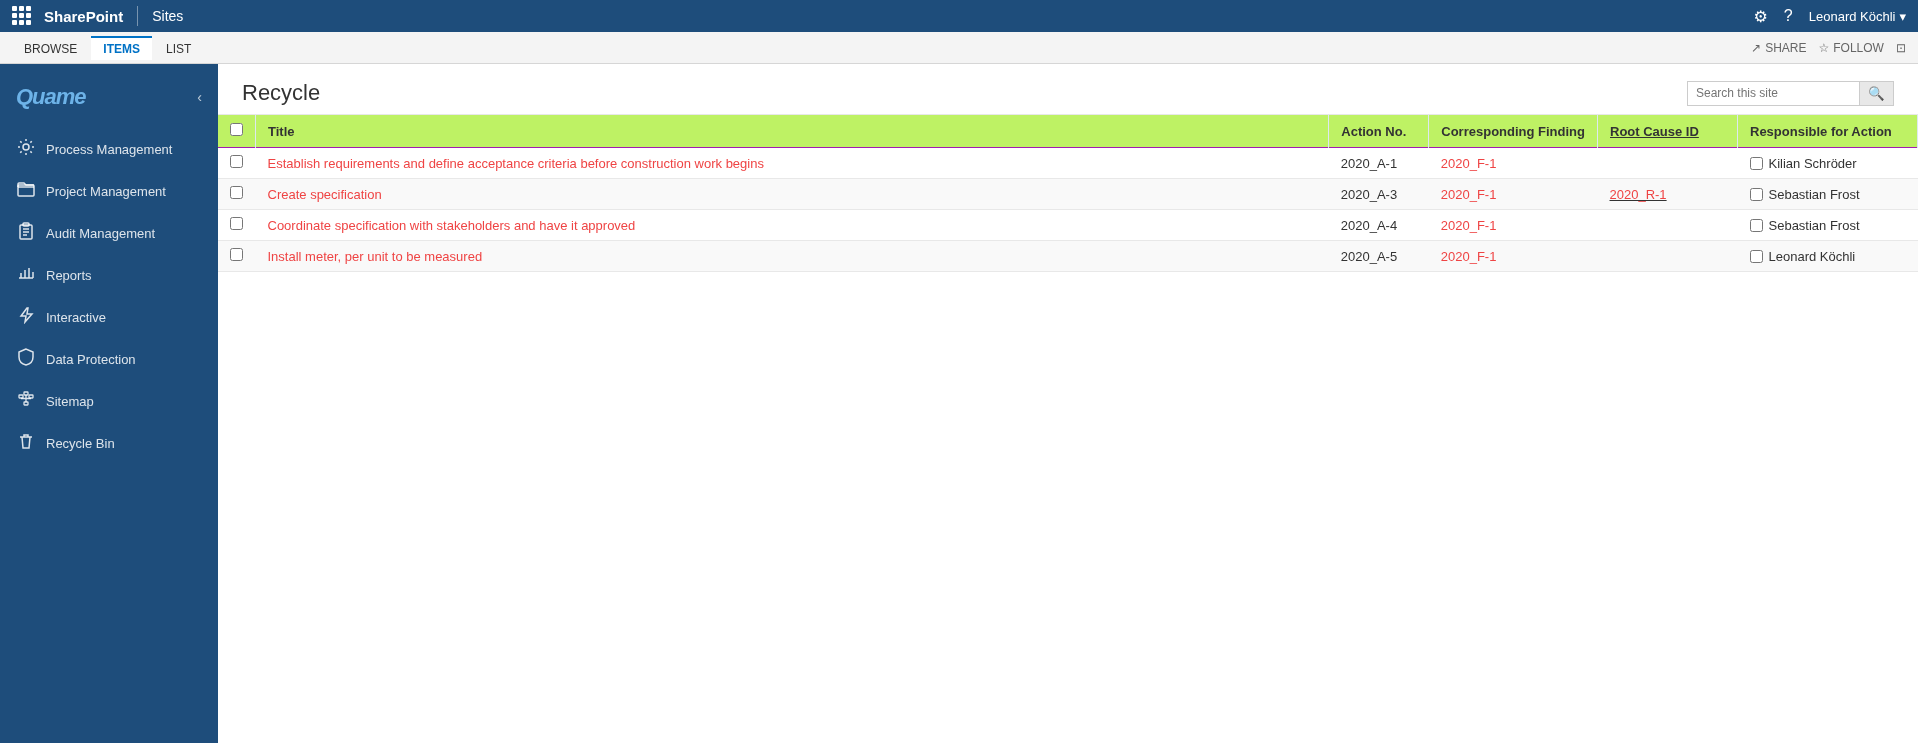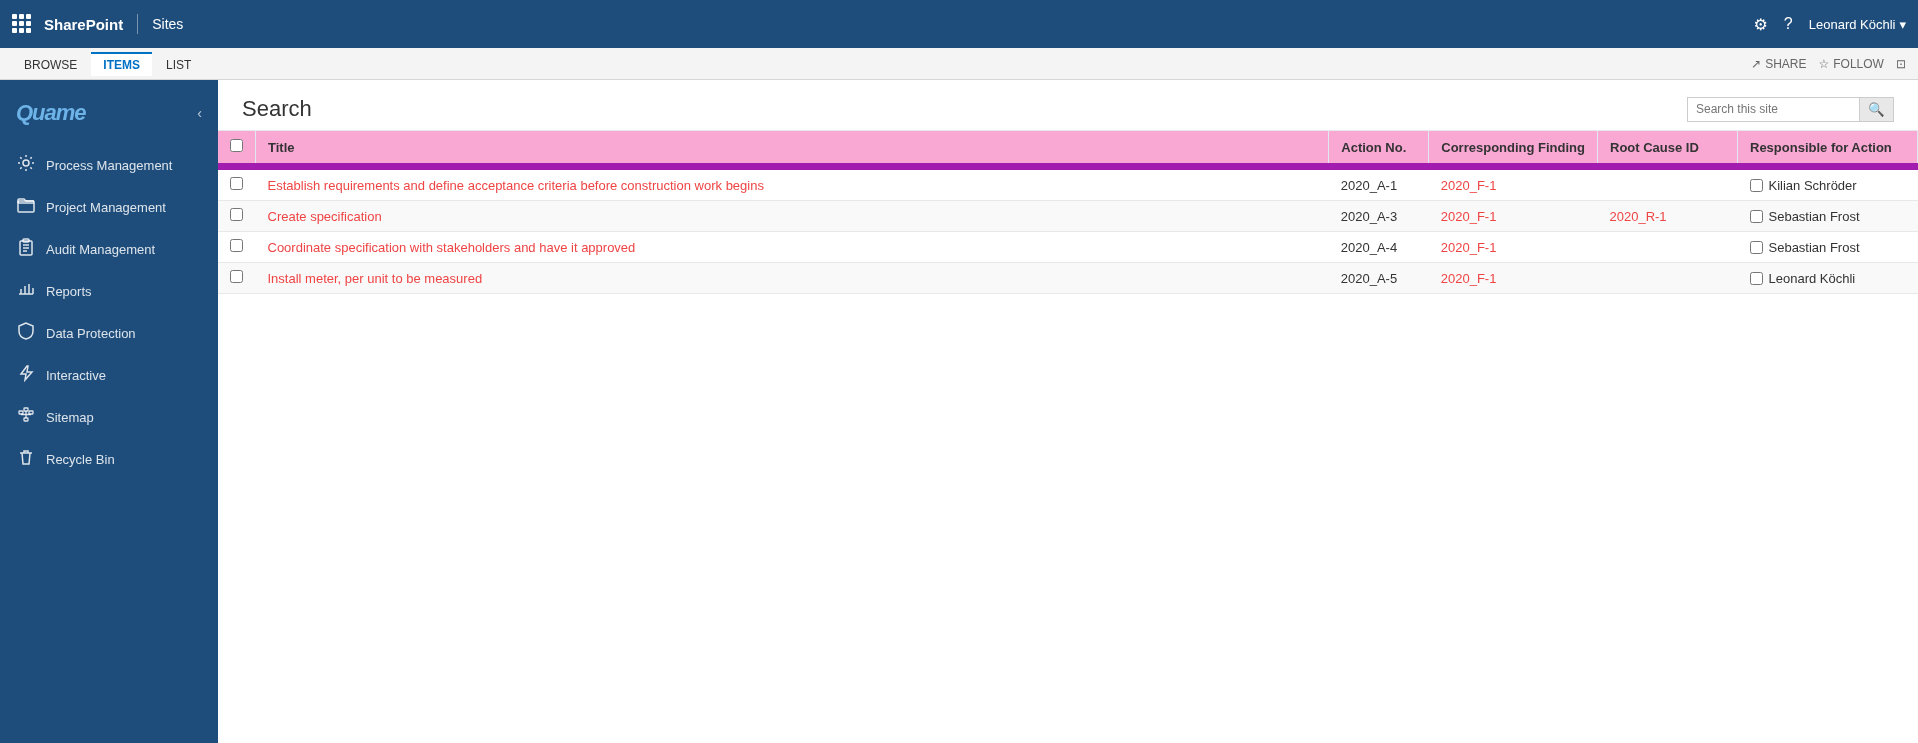--- a/index.html
+++ b/index.html
@@ -2,21 +2,21 @@
 <html><head>
   <meta charset="utf-8">
   <style>
     * { box-sizing: border-box; margin: 0; padding: 0; }
     body { font-family: 'Segoe UI', Arial, sans-serif; font-size: 13px; background: #fff; display: flex; flex-direction: column; height: 743px; overflow: hidden; }
 
     
     .top-nav {
       background: #1e4d7b;
       color: #fff;
-      height: 48px;
+      height: 32px;
       display: flex;
       align-items: center;
       padding: 0 12px;
       flex-shrink: 0;
     }
     .top-nav-grid-icon {
       width: 20px; height: 20px; margin-right: 12px; cursor: pointer;
       display: grid; grid-template-columns: repeat(3,5px); grid-template-rows: repeat(3,5px); gap: 2px;
     }
     .top-nav-grid-icon span { background: #fff; border-radius: 1px; }
@@ -167,22 +167,22 @@
       cursor: pointer;
     }
 
     
     .actions-table {
       width: 100%;
       border-collapse: collapse;
       font-size: 13px;
     }
     .actions-table thead tr {
-      background: #f9a8d4;
-      border-bottom: 7px solid #a21caf;
+      background: #bef264;
+      border-bottom: 1px solid #a21caf;
     }
     .actions-table th {
       padding: 8px 12px;
       text-align: left;
       font-weight: 600;
       color: #333;
       border-right: 1px solid #dde8f0;
       white-space: nowrap;
     }
     .actions-table th:first-child { width: 30px; }
@@ -191,21 +191,21 @@
       border-bottom: 1px solid #e8e8e8;
       color: #333;
       vertical-align: middle;
     }
     .actions-table tr:nth-child(even) { background: #f9f9f9; }
     .link-cell { color: #ef4444; cursor: pointer; }
     .checkbox-col { width: 28px; }
     .col-title { min-width: 400px; }
     .col-action-no { width: 100px; }
     .col-finding { width: 160px; }
-    .col-root-cause { width: 140px; }
+    .col-root-cause { width: 140px; text-decoration: underline; }
     .col-responsible { width: 180px; }
     .resp-cell { display: flex; align-items: center; gap: 6px; }
   </style>
 </head>
 <body>
 
 <div class="top-nav">
   <div class="top-nav-grid-icon">
     <span></span>
       <span></span>
@@ -296,33 +296,33 @@
           <svg width="18" height="18" viewBox="0 0 18 18" fill="none">
             <path d="M2 14h14M4 14V9M8 14V6M12 14V4M16 14V8" stroke="rgba(255,255,255,0.85)" stroke-width="1.5"></path>
           </svg>
         </div>
         <span>Reports</span>
       </div>
 
       <div class="sidebar-item">
         <div class="sidebar-item-icon">
           <svg width="18" height="18" viewBox="0 0 18 18" fill="none">
+            <path d="M10 2L4 10h5l-1 6 7-8h-5l1-6z" stroke="rgba(255,255,255,0.85)" stroke-width="1.5"></path>
+          </svg>
+        </div>
+        <span>Interactive</span>
+      </div>
+
+      <div class="sidebar-item">
+        <div class="sidebar-item-icon">
+          <svg width="18" height="18" viewBox="0 0 18 18" fill="none">
             <path d="M9 1L2 4v5c0 4 3 7 7 8 4-1 7-4 7-8V4L9 1z" stroke="rgba(255,255,255,0.85)" stroke-width="1.5"></path>
           </svg>
         </div>
         <span>Data Protection</span>
-      </div>
-
-      <div class="sidebar-item">
-        <div class="sidebar-item-icon">
-          <svg width="18" height="18" viewBox="0 0 18 18" fill="none">
-            <path d="M10 2L4 10h5l-1 6 7-8h-5l1-6z" stroke="rgba(255,255,255,0.85)" stroke-width="1.5"></path>
-          </svg>
-        </div>
-        <span>Interactive</span>
       </div>
 
       <div class="sidebar-item">
         <div class="sidebar-item-icon">
           <svg width="18" height="18" viewBox="0 0 18 18" fill="none">
             <rect x="2" y="5" width="4" height="3" rx="0.5" stroke="rgba(255,255,255,0.85)" stroke-width="1.3"></rect>
             <rect x="7" y="2" width="4" height="3" rx="0.5" stroke="rgba(255,255,255,0.85)" stroke-width="1.3"></rect>
             <rect x="12" y="5" width="4" height="3" rx="0.5" stroke="rgba(255,255,255,0.85)" stroke-width="1.3"></rect>
             <rect x="7" y="12" width="4" height="3" rx="0.5" stroke="rgba(255,255,255,0.85)" stroke-width="1.3"></rect>
             <path d="M9 5V8.5M9 8.5H4M9 8.5H14M9 8.5V12" stroke="rgba(255,255,255,0.85)" stroke-width="1.3"></path>
@@ -338,21 +338,21 @@
           </svg>
         </div>
         <span>Recycle Bin</span>
       </div>
 
     </div>
   </div>
 
   <div class="content">
     <div class="content-header">
-      <h1 class="page-title">Search</h1>
+      <h1 class="page-title">Recycle</h1>
       <div class="search-box">
         <input class="search-input" type="text" placeholder="Search this site" style="">
         <button class="search-btn">🔍</button>
       </div>
     </div>
 
 
     <table class="actions-table">
       <thead>
         <tr>

